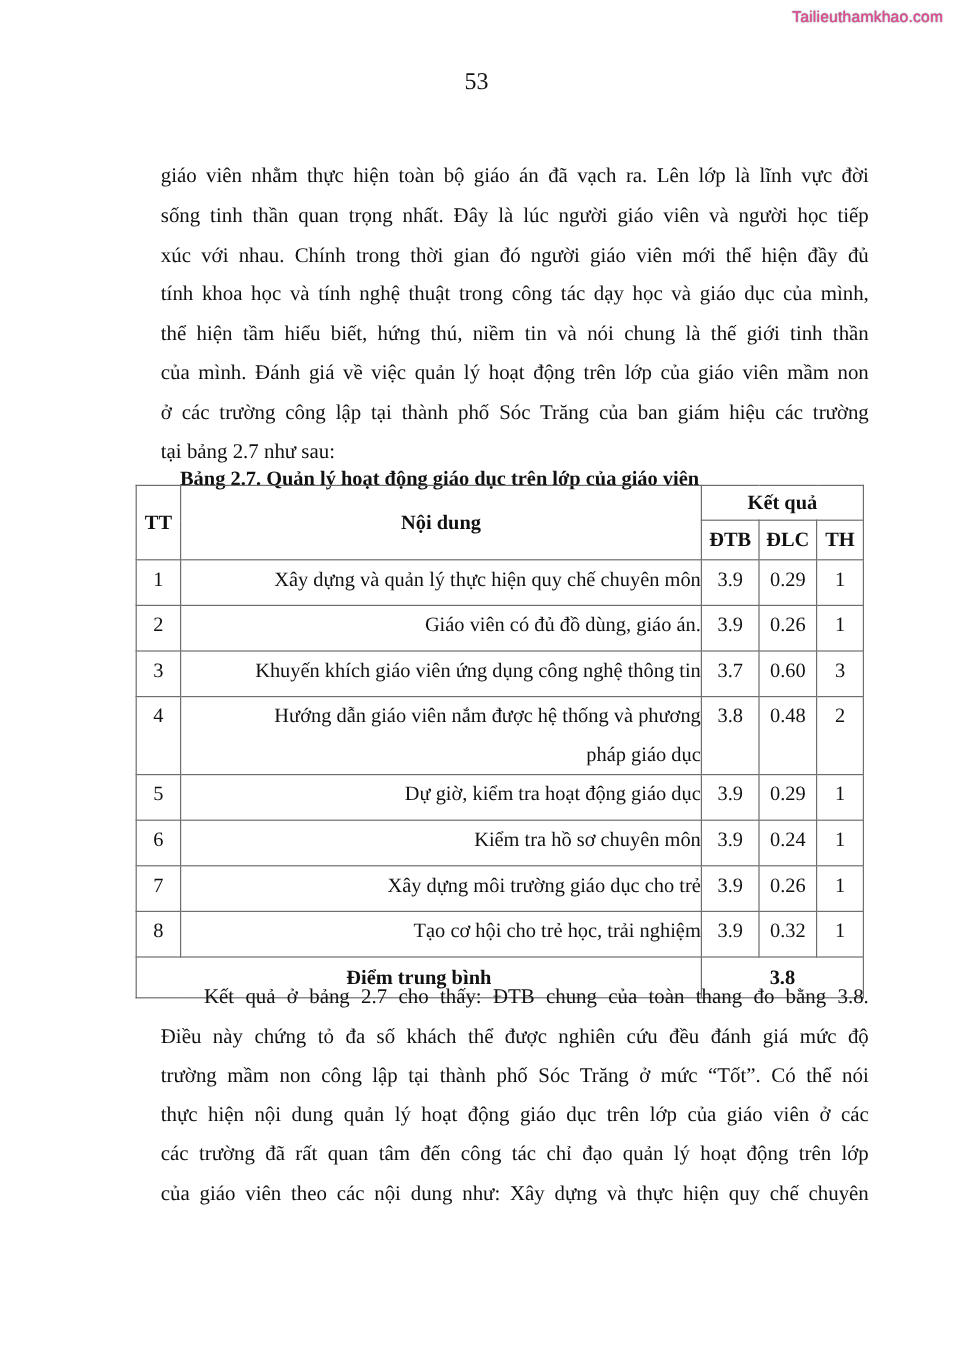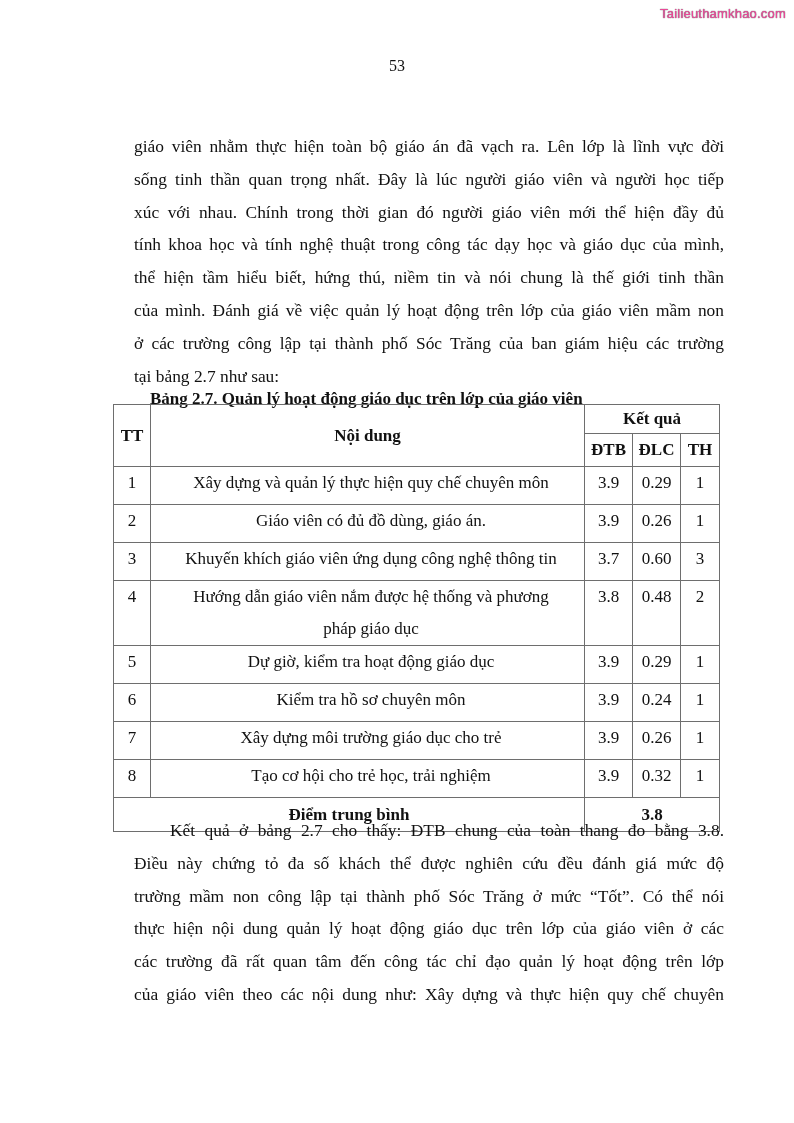--- a/index.html
+++ b/index.html
@@ -1,29 +1,29 @@
 <!DOCTYPE html>
 <html><head>
 <meta charset="utf-8">
 <style>
   html, body { margin: 0; padding: 0; background: #ffffff; }
   body { width: 794px; height: 1123px; position: relative; overflow: hidden;
          font-family: "Liberation Serif", "DejaVu Serif", serif; color: #111; }
   .watermark { position: absolute; top: 6px; right: 8px; font-family: "Liberation Sans", "DejaVu Sans", sans-serif;
                font-size: 13px; color: #ec4899; text-shadow: 0 0 1px #777, 0 0 1px #777; letter-spacing: 0.2px; }
-  .page-number { position: absolute; top: 57px; left: 0; width: 794px; text-align: center; font-size: 16px; }
+  .page-number { position: absolute; top: 57px; left: 0; width: 794px; text-align: center; font-size: 20px; }
   .para { position: absolute; left: 118px; width: 590px; font-size: 17.4px; line-height: 32.8px;
           text-align: justify; text-align-last: justify; margin: 16px; }
   .para-line { display: block; }
   .caption { position: absolute; left: 134px; top: 373px; font-size: 17px; font-weight: bold; margin: 16px; }
   table.data { position: absolute; left: 113px; top: 404px; border-collapse: collapse; font-size: 17px; }
   table.data td, table.data th { border: 1.3px solid #6e6e6e; padding: 0; }
   th { font-weight: bold; }
   .c-tt { width: 36px; text-align: center; }
-  .c-nd { width: 426px; text-align: center; padding-left: 7px !important; }
+  .c-nd { width: 426px; text-align: right; padding-left: 7px !important; }
   .c-dtb { width: 47px; text-align: center; }
   .c-dlc { width: 47px; text-align: center; }
   .c-th { width: 38px; text-align: center; }
   tr.hdr1 th { height: 28px; }
   tr.hdr2 th { height: 32px; }
   tr.row td { height: 32px; vertical-align: top; padding-top: 5px; line-height: 22px; }
   tr.row.tall td { height: 58px; }
   tr.row.tall td.c-nd { line-height: 32px; padding-top: 0; }
   tr.row.tall td.c-nd span { display: block; padding-top: 0; }
   tr.foot td { height: 33px; font-weight: bold; text-align: center; }

